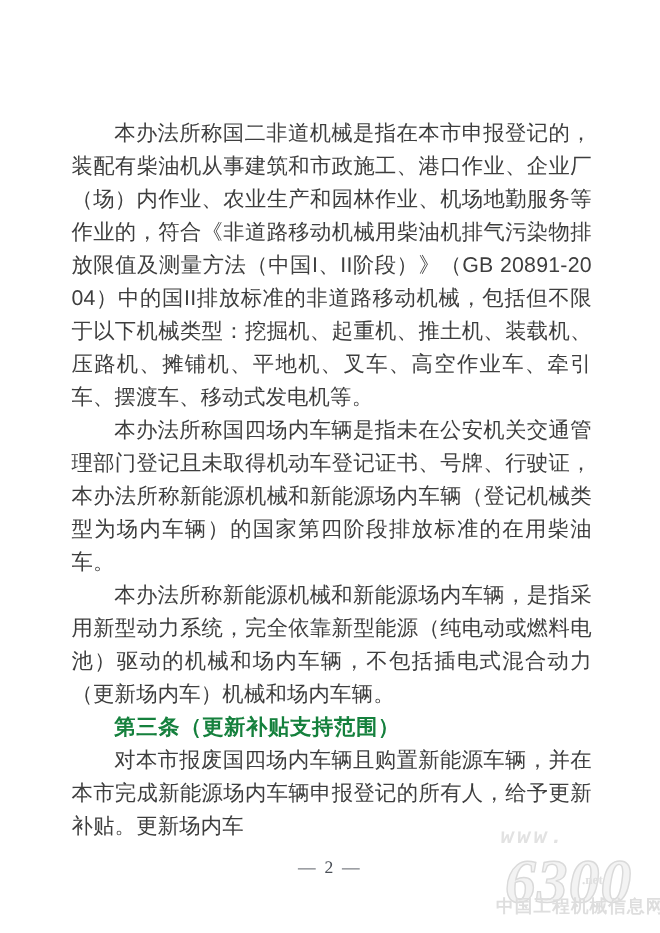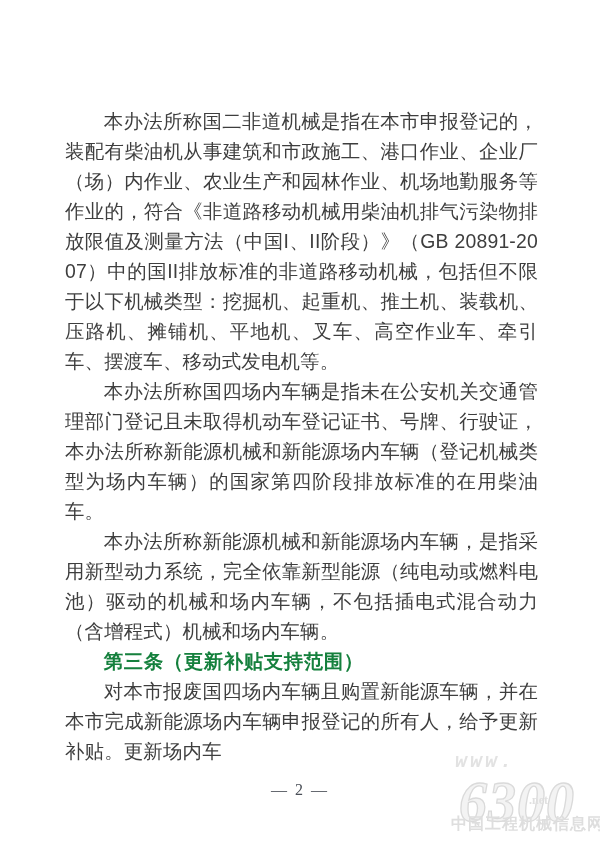--- a/index.html
+++ b/index.html
@@ -101,23 +101,23 @@
     color: #dedede;
     white-space: nowrap;
   }
 </style>
 </head>
 <body>
 
 <div class="page">
 
   <div class="content">
-    <p>本办法所称国二非道机械是指在本市申报登记的，装配有柴油机从事建筑和市政施工、港口作业、企业厂（场）内作业、农业生产和园林作业、机场地勤服务等作业的，符合《非道路移动机械用柴油机排气污染物排放限值及测量方法（中国I、II阶段）》（GB 20891-2007）中的国II排放标准的非道路移动机械，包括但不限于以下机械类型：挖掘机、起重机、推土机、装载机、压路机、摊铺机、平地机、叉车、高空作业车、牵引车、摆渡车、移动式发电机等。</p>
+    <p>本办法所称国二非道机械是指在本市申报登记的，装配有柴油机从事建筑和市政施工、港口作业、企业厂（场）内作业、农业生产和园林作业、机场地勤服务等作业的，符合《非道路移动机械用柴油机排气污染物排放限值及测量方法（中国I、II阶段）》（GB 20891-2004）中的国II排放标准的非道路移动机械，包括但不限于以下机械类型：挖掘机、起重机、推土机、装载机、压路机、摊铺机、平地机、叉车、高空作业车、牵引车、摆渡车、移动式发电机等。</p>
     <p>本办法所称国四场内车辆是指未在公安机关交通管理部门登记且未取得机动车登记证书、号牌、行驶证，本办法所称新能源机械和新能源场内车辆（登记机械类型为场内车辆）的国家第四阶段排放标准的在用柴油车。</p>
-    <p>本办法所称新能源机械和新能源场内车辆，是指采用新型动力系统，完全依靠新型能源（纯电动或燃料电池）驱动的机械和场内车辆，不包括插电式混合动力（含增程式）机械和场内车辆。</p>
+    <p>本办法所称新能源机械和新能源场内车辆，是指采用新型动力系统，完全依靠新型能源（纯电动或燃料电池）驱动的机械和场内车辆，不包括插电式混合动力（更新场内车）机械和场内车辆。</p>
     <p class="heading">第三条（更新补贴支持范围）</p>
     <p>对本市报废国四场内车辆且购置新能源车辆，并在本市完成新能源场内车辆申报登记的所有人，给予更新补贴。更新场内车</p>
   </div>
 
   <div class="page-number">— 2 —</div>
 
   <div class="watermark">
     <span class="wm-number">6300</span>
     <span class="wm-www">www.</span>
     <span class="wm-net">.net</span>

